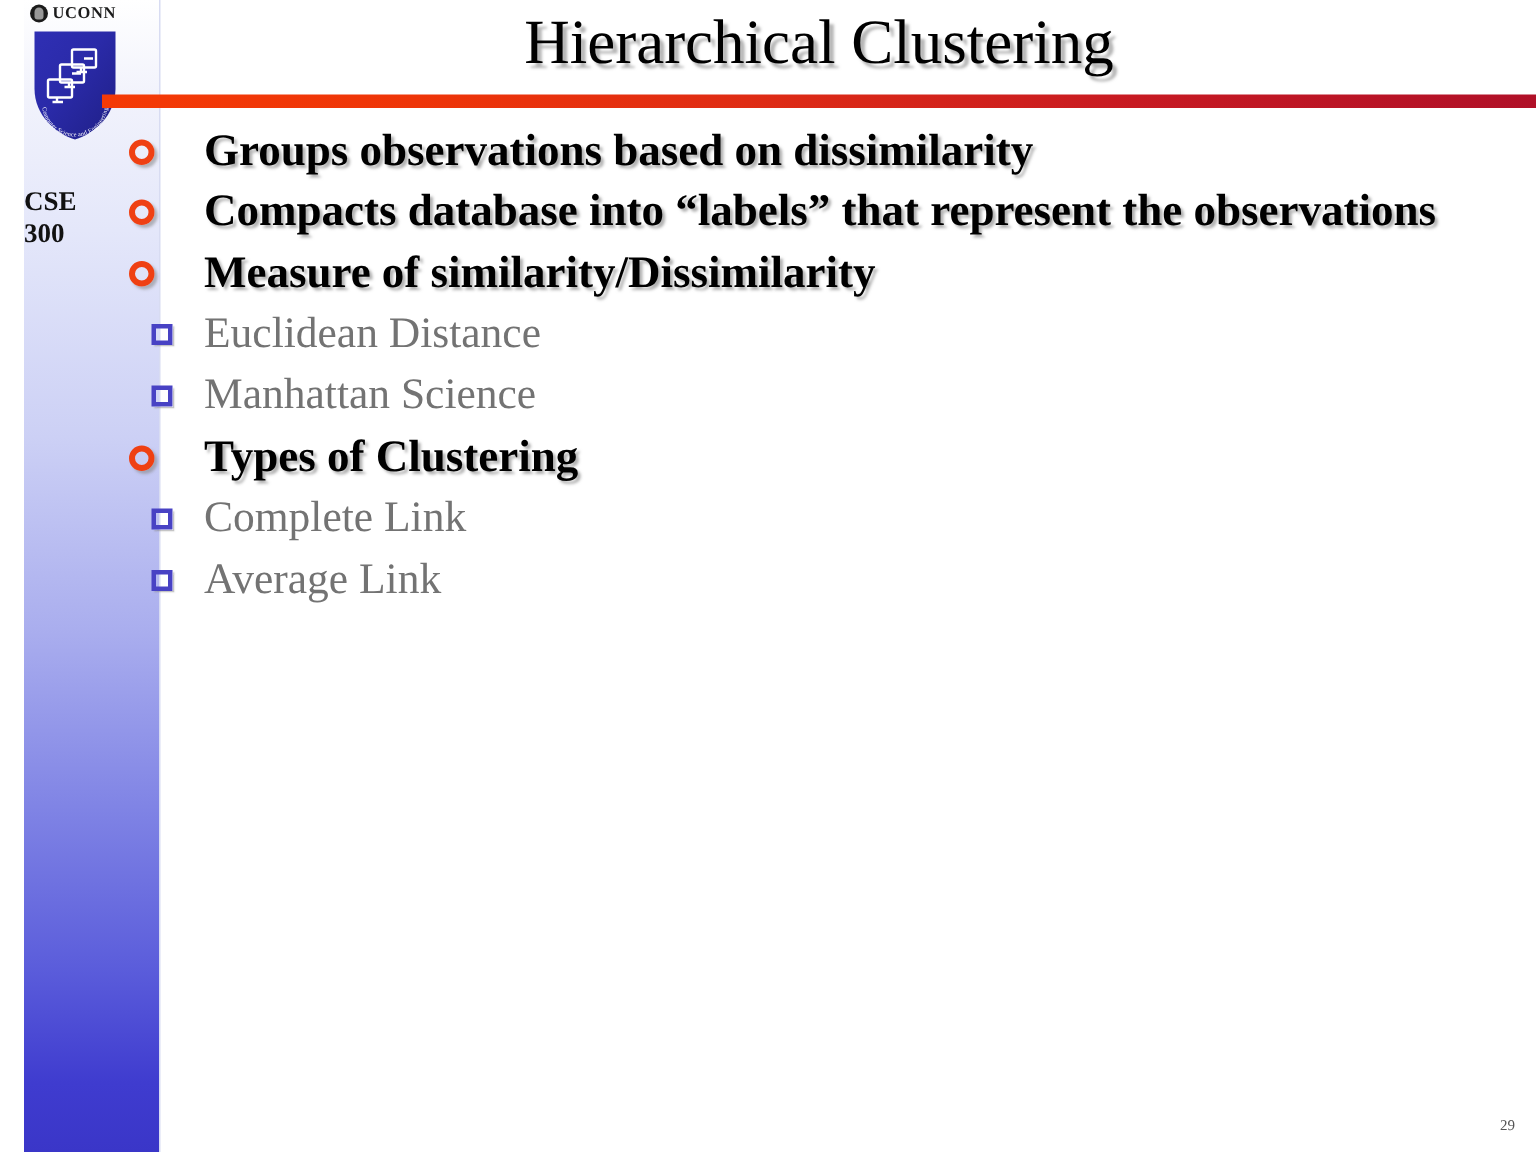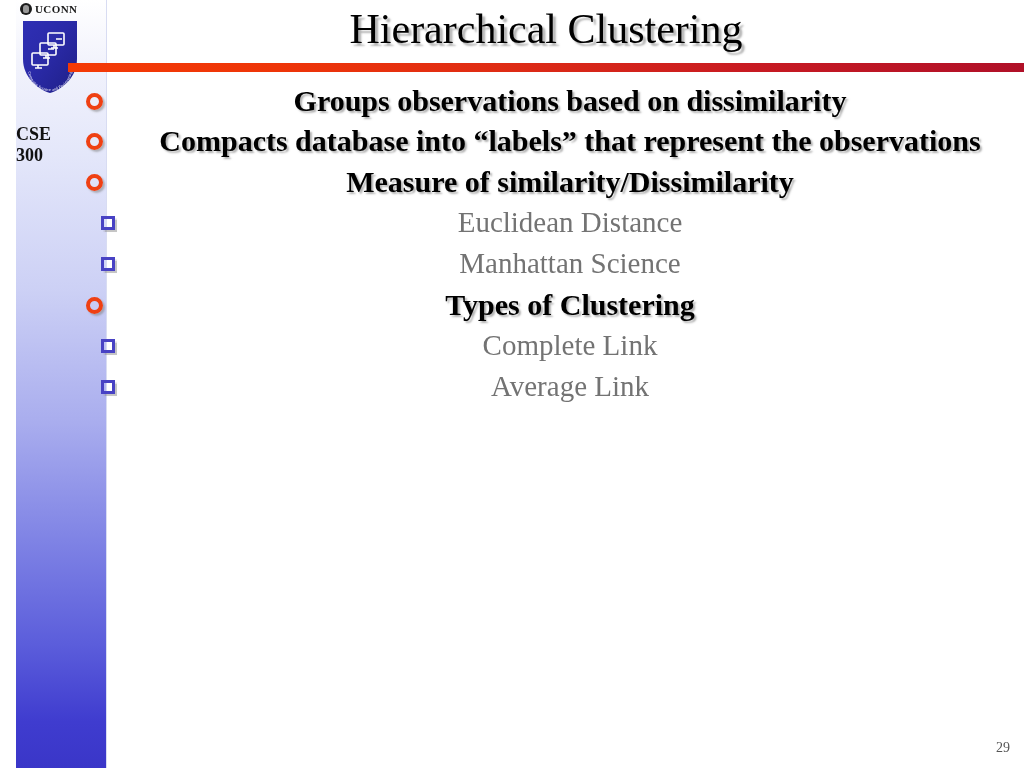--- a/index.html
+++ b/index.html
@@ -132,21 +132,20 @@
         #c71a22 72%,
         #b01028 100%);
   }
 
   
   #body {
     position: absolute;
     left: 84px;
     top: 82px;
     width: 920px;
-    text-align: center;
   }
   ul.bullet-list {
     list-style: none;
     margin: 0;
     padding: 0;
   }
   li.bullet-l1 {
     position: relative;
     padding-left: 52px;
     margin: 0 0 2px 0;
@@ -197,21 +196,21 @@
     margin: 0;
     padding: 0;
   }
 
   
   #page-number {
     position: absolute;
     right: 14px;
     bottom: 12px;
     font-family: "Liberation Serif", serif;
-    font-size: 14px;
+    font-size: 10px;
     color: #555555;
   }
 </style>
 </head>
 <body>
 
 <div id="slide">
 
   <div id="sidebar">
 

